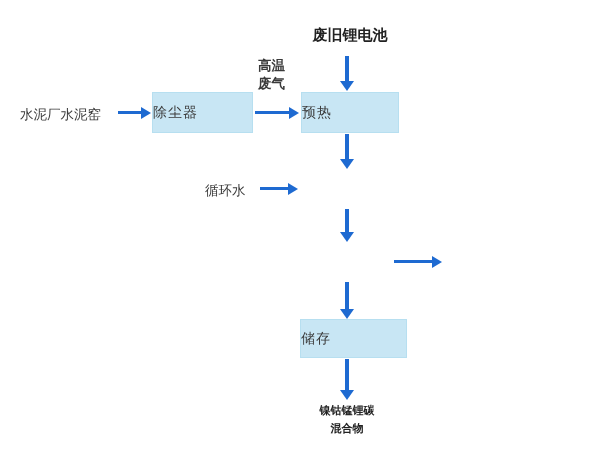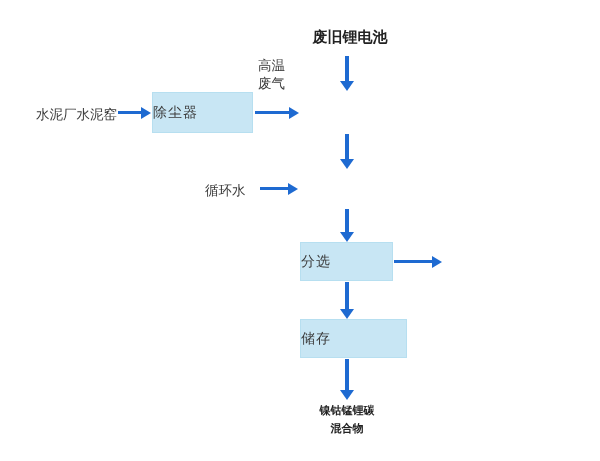--- a/index.html
+++ b/index.html
@@ -32,21 +32,21 @@
     color: var(--text);
     letter-spacing: 1px;
   }
   .label {
     position: absolute;
     font-size: 13.5px;
     color: var(--text);
     white-space: nowrap;
     line-height: 18px;
   }
-  .label.bold { font-weight: bold; color: var(--title); }
+  .label.bold { font-weight: bold; color: var(--title); font-family: Liberation Mono, monospace; }
   .label.center { text-align: center; white-space: normal; }
   .shaft-v { position: absolute; width: 4px; background: var(--arrow); }
   .shaft-h { position: absolute; height: 3px; background: var(--arrow); }
   .head-down {
     position: absolute; width: 0; height: 0;
     border-left: 7px solid transparent;
     border-right: 7px solid transparent;
     border-top: 10px solid var(--arrow);
   }
   .head-right {
@@ -63,63 +63,63 @@
 
   <div class="label bold center" style="left:270px; top:28px; width:160px; font-size:15px;">
     <span>废旧锂电池</span>
   </div>
 
   <div>
     <div class="shaft-v" style="left:345px; top:56px; height:25px;"></div>
     <div class="head-down" style="left:340px; top:81px;"></div>
   </div>
 
-  <div class="label" style="left:20px; top:105px;margin-left:16px;">水泥厂水泥窑</div>
+  <div class="label" style="left:20px; top:105px;">水泥厂水泥窑</div>
 
   <div>
     <div class="shaft-h" style="left:118px; top:111px; width:23px;"></div>
     <div class="head-right" style="left:141px; top:107px;"></div>
   </div>
 
   <div class="box" style="left:152px; top:92px; width:101px; height:41px;">
     <span>除尘器</span>
   </div>
 
-  <div class="label" style="left:258px; top:56px;">
+  <div class="label" style="left:258px; top:56px;font-weight:bold;">
     <span style="display:block;">高温</span>
     <span style="display:block;">废气</span>
   </div>
 
   <div>
     <div class="shaft-h" style="left:255px; top:111px; width:34px;"></div>
     <div class="head-right" style="left:289px; top:107px;"></div>
   </div>
 
+  <div class="box" style="left:301px; top:92px; width:98px; height:41px;">
+    <span>预热</span>
+  </div>
 
   <div>
     <div class="shaft-v" style="left:345px; top:134px; height:25px;"></div>
     <div class="head-down" style="left:340px; top:159px;"></div>
   </div>
 
   <div class="label" style="left:205px; top:181px;">循环水</div>
 
   <div>
     <div class="shaft-h" style="left:260px; top:187px; width:28px;"></div>
     <div class="head-right" style="left:288px; top:183px;"></div>
   </div>
 
 
   <div>
     <div class="shaft-v" style="left:345px; top:209px; height:23px;"></div>
     <div class="head-down" style="left:340px; top:232px;"></div>
   </div>
 
-  <div class="box" style="left:300px; top:242px; width:93px; height:39px;">
-    <span>分选</span>
-  </div>
 
   <div>
     <div class="shaft-h" style="left:394px; top:260px; width:38px;"></div>
     <div class="head-right" style="left:432px; top:256px;"></div>
   </div>
 
 
   <div>
     <div class="shaft-v" style="left:345px; top:282px; height:27px;"></div>
     <div class="head-down" style="left:340px; top:309px;"></div>

